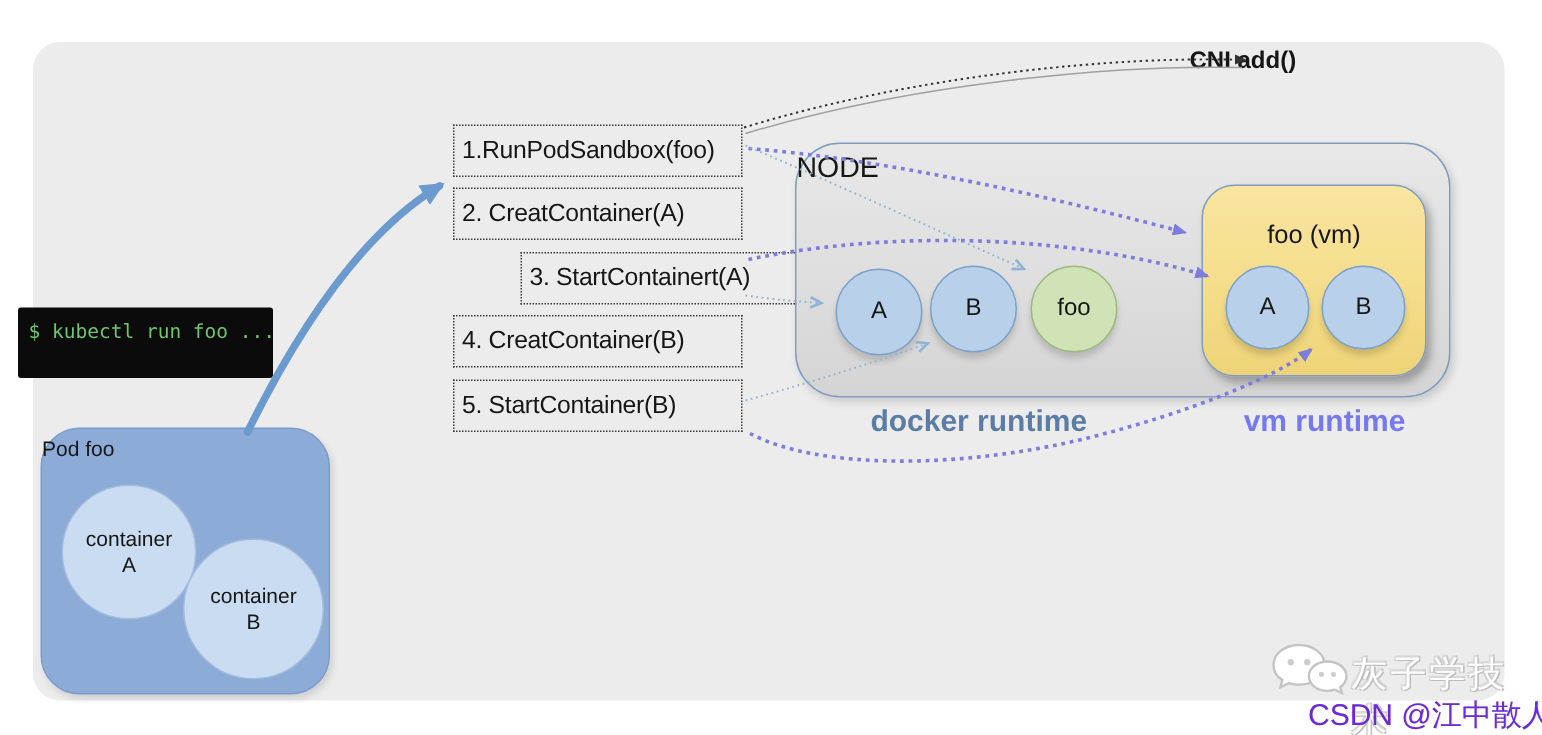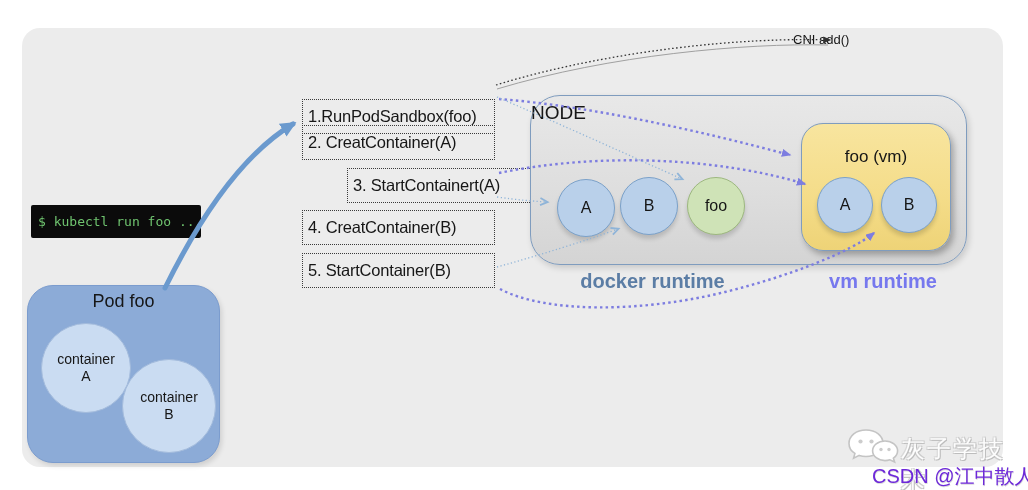--- a/index.html
+++ b/index.html
@@ -6,50 +6,50 @@
   #stage{
     position:relative;width:1028px;height:490px;background:#fff;overflow:hidden;
     font-family:"Liberation Sans",sans-serif;color:#161616;
   }
   #canvas{
     position:absolute;left:22px;top:28px;width:981px;height:439px;
     background:var(--canvas-bg,#ececec);border-radius:18px;
   }
   
   #terminal{
-    position:absolute;left:31px;top:205px;width:170px;height:33px;
+    position:absolute;left:12px;top:205px;width:170px;height:47px;
     background:var(--terminal-bg,#0b0b0b);color:var(--terminal-text,#6fc46f);
     font-family:"DejaVu Sans Mono",monospace;font-size:13px;line-height:33px;
     padding-left:7px;box-sizing:border-box;white-space:nowrap;border-radius:2px;
   }
   
   #pod-box{
     position:absolute;left:27px;top:285px;width:193px;height:178px;
     background:var(--pod-fill,#8cabd7);border:1.5px solid var(--pod-border,#7b9cce);
     border-radius:26px;box-sizing:border-box;box-shadow:2px 3px 5px rgba(0,0,0,0.12);
   }
-  #pod-title{position:absolute;left:0;top:5px;width:100%;text-align:center;font-size:18px;}
+  #pod-title{position:absolute;left:0;top:5px;width:100%;font-size:14px;}
   .pod-circle{
     position:absolute;border-radius:50%;
     background:var(--container-fill,#cadcf2);border:1.5px solid var(--container-border,#a3bbdc);
     display:flex;flex-direction:column;align-items:center;justify-content:center;
     font-size:14px;line-height:17px;box-sizing:border-box;text-align:center;
   }
   #pod-circle-a{left:13px;top:37px;width:90px;height:90px;}
   #pod-circle-b{left:94px;top:73px;width:94px;height:94px;}
   
   .step-box{
     position:absolute;left:302px;width:193px;height:35px;
     border:1.3px dotted #3a3a3a;box-sizing:border-box;
     font-size:16.5px;line-height:32px;padding-left:5px;letter-spacing:-0.2px;
     white-space:nowrap;background:transparent;
   }
-  #step-1{top:99px;} #step-2{top:125px;} #step-3{top:168px;margin-left:45px;} #step-4{top:210px;} #step-5{top:253px;}
+  #step-1{top:83px;} #step-2{top:125px;} #step-3{top:168px;margin-left:45px;} #step-4{top:210px;} #step-5{top:253px;}
   
-  #cni-label{position:absolute;left:793px;top:32px;font-size:13px;font-weight:normal;}
+  #cni-label{position:absolute;left:793px;top:32px;font-size:16px;font-weight:bold;}
   
   #node-box{
     position:absolute;left:530px;top:95px;width:437px;height:170px;
     border:1.5px solid var(--node-border,#7f9cbe);border-radius:30px;box-sizing:border-box;
     background:linear-gradient(180deg,#e8e8e8 0%,#dedede 55%,#d4d4d4 100%);
     box-shadow:2px 3px 6px rgba(0,0,0,0.15);
   }
   #node-title{position:absolute;left:0;top:6px;width:100%;text-align:left;font-size:19px;}
   .node-circle{
     position:absolute;border-radius:50%;width:58px;height:58px;box-sizing:border-box;

